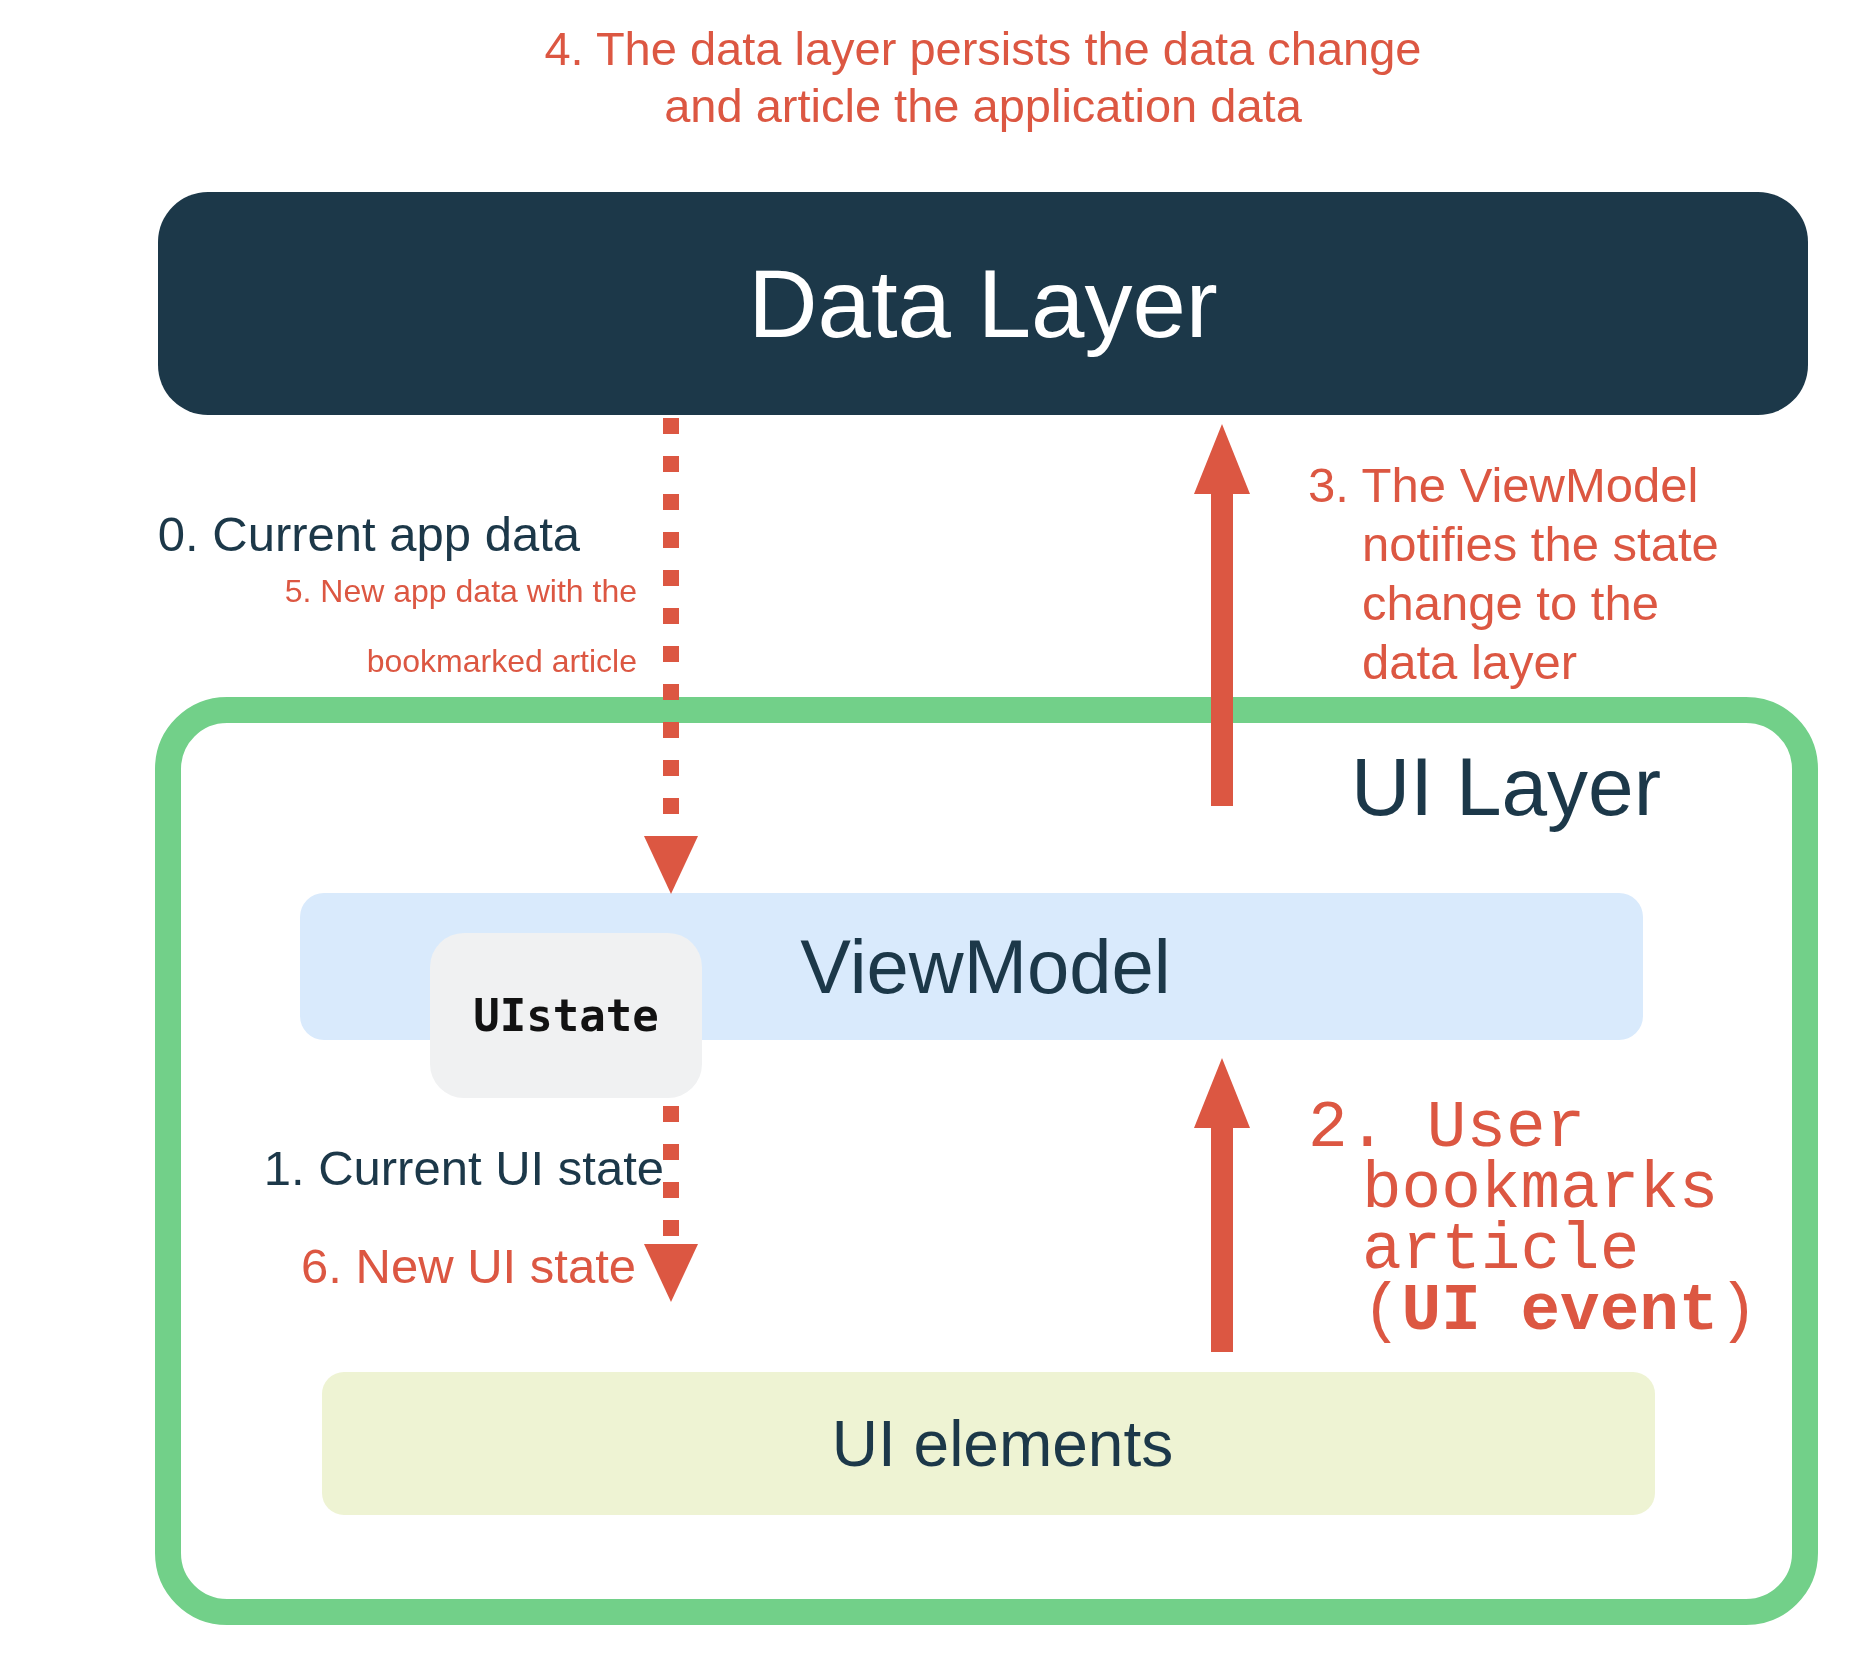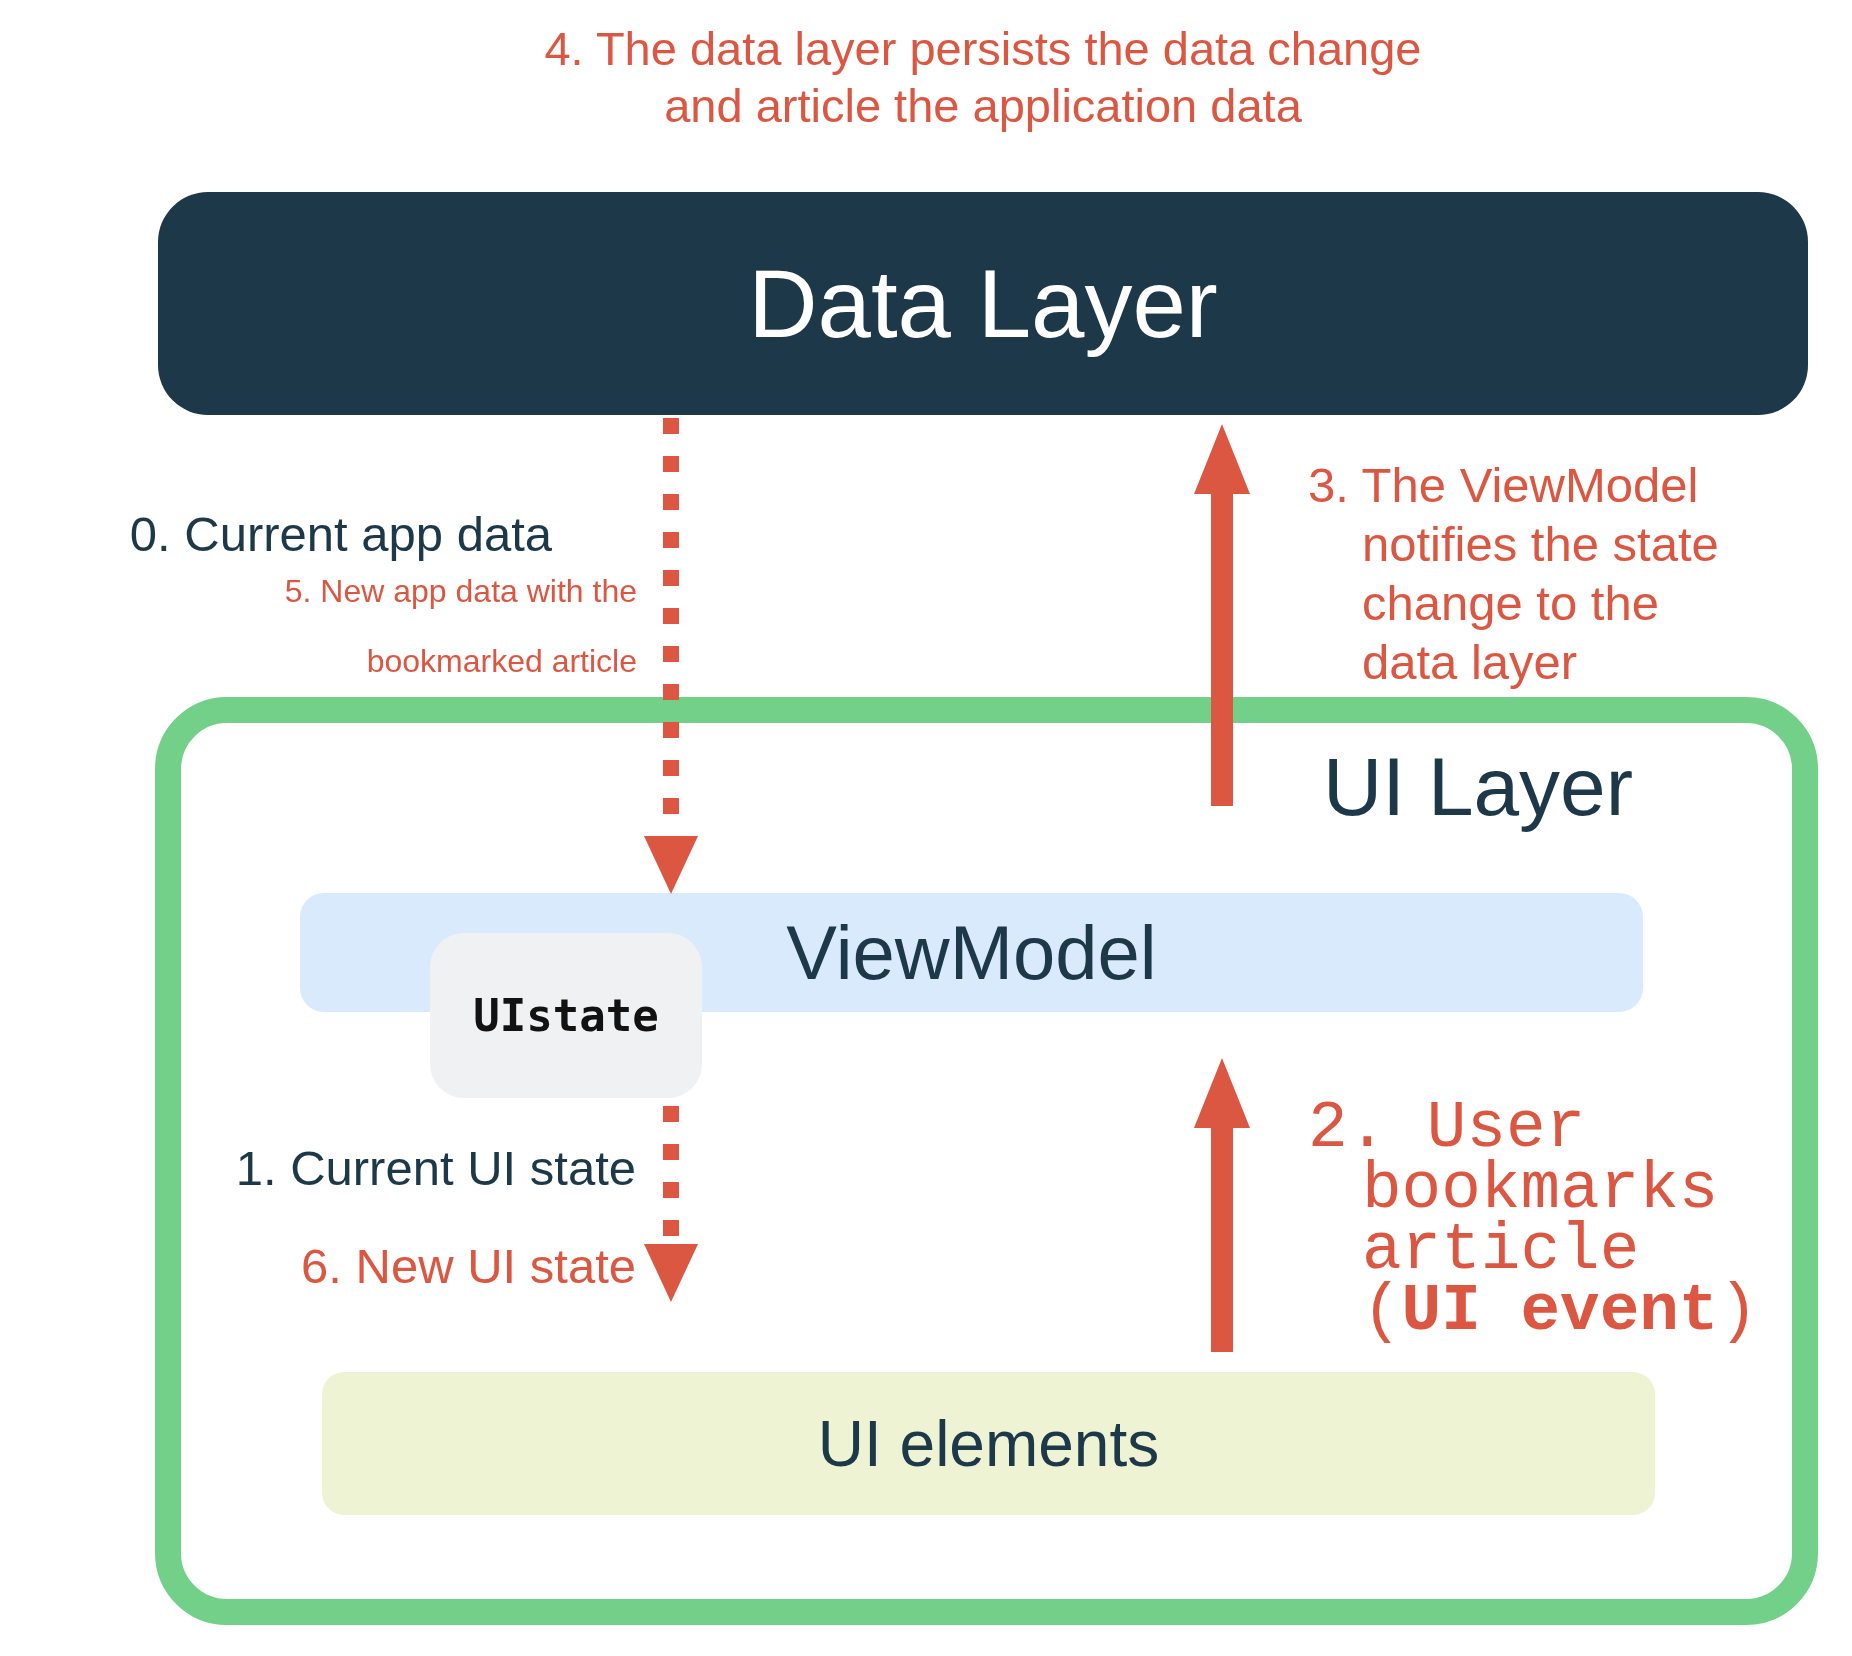--- a/index.html
+++ b/index.html
@@ -2,21 +2,21 @@
 <html><head>
 <meta charset="utf-8">
 <style>
   html,body{margin:0;padding:0;background:#ffffff;}
   .canvas{
     position:relative;width:1852px;height:1656px;background:#ffffff;
     font-family:"Liberation Sans",sans-serif;overflow:hidden;
   }
   
   .red{color:#dc5742;}
-  .navy{color:#1c3849;}
+  .navy{color:#1c3849;padding-left:28px;}
   .ann-step4{
     position:absolute;left:158px;top:20px;width:1650px;text-align:center;
     font-size:47px;line-height:57px;z-index:3;
   }
   .label-step0{position:absolute;left:0px;top:506px;width:552px;text-align:right;font-size:49px;z-index:3;}
   .label-step5{position:absolute;left:25px;top:556px;width:612px;text-align:right;font-size:32px;line-height:70px;z-index:3;}
   .label-step3{position:absolute;left:1308px;top:456px;font-size:49px;line-height:59px;z-index:3;}
   .label-step1{position:absolute;left:136px;top:1140px;width:500px;text-align:right;font-size:49px;z-index:3;}
   .label-step6{position:absolute;left:136px;top:1238px;width:500px;text-align:right;font-size:49px;z-index:3;}
   .label-step2{position:absolute;left:1308px;top:1098px;font-size:66px;line-height:61px;z-index:3;font-family:Liberation Mono, monospace;}
@@ -27,21 +27,21 @@
     position:absolute;left:158px;top:192px;width:1650px;height:223px;
     background:#1c3849;border-radius:50px;display:flex;align-items:center;justify-content:center;z-index:2;
   }
   .data-layer-label{color:#ffffff;font-size:96px;}
   .ui-layer-box{
     position:absolute;left:155px;top:697px;width:1663px;height:928px;box-sizing:border-box;
     border:26px solid #72d089;border-radius:72px;background:transparent;z-index:1;
   }
   .ui-layer-label{position:absolute;left:1100px;top:740px;width:533px;text-align:right;font-size:82px;z-index:2;}
   .viewmodel-box{
-    position:absolute;left:300px;top:893px;width:1343px;height:119px;
+    position:absolute;left:300px;top:893px;width:1343px;height:147px;
     background:#d9eafc;border-radius:24px;display:flex;align-items:center;justify-content:center;z-index:2;
   }
   .viewmodel-label{font-size:76px;}
   .ui-state-chip{
     position:absolute;left:430px;top:933px;width:272px;height:165px;
     background:#f0f1f2;border-radius:34px;display:flex;flex-direction:row;align-items:center;justify-content:center;
     font-family:"DejaVu Sans Mono",monospace;font-weight:bold;font-size:44px;line-height:62px;color:#121212;z-index:5;
   }
   .ui-elements-box{
     position:absolute;left:322px;top:1372px;width:1333px;height:143px;

